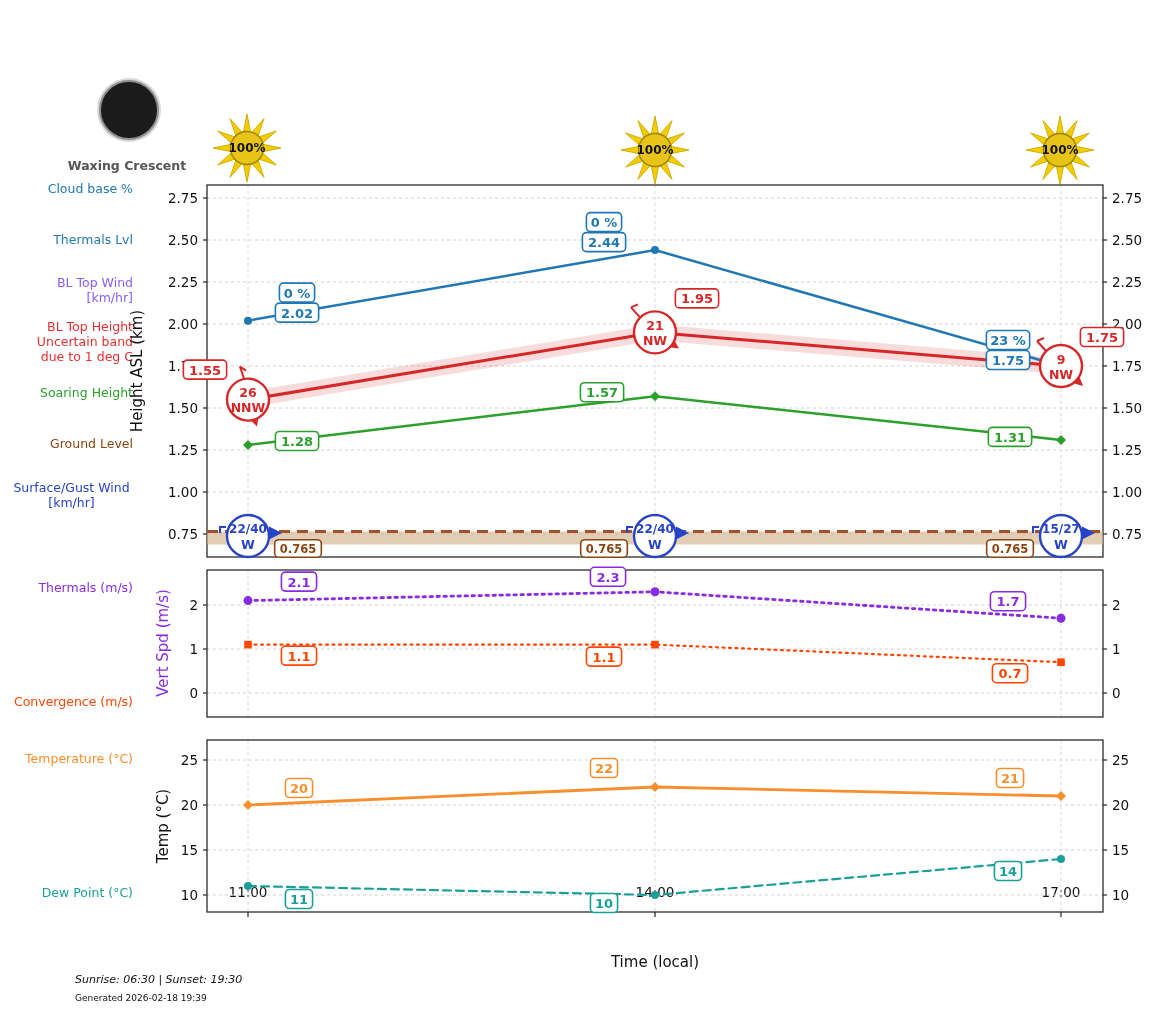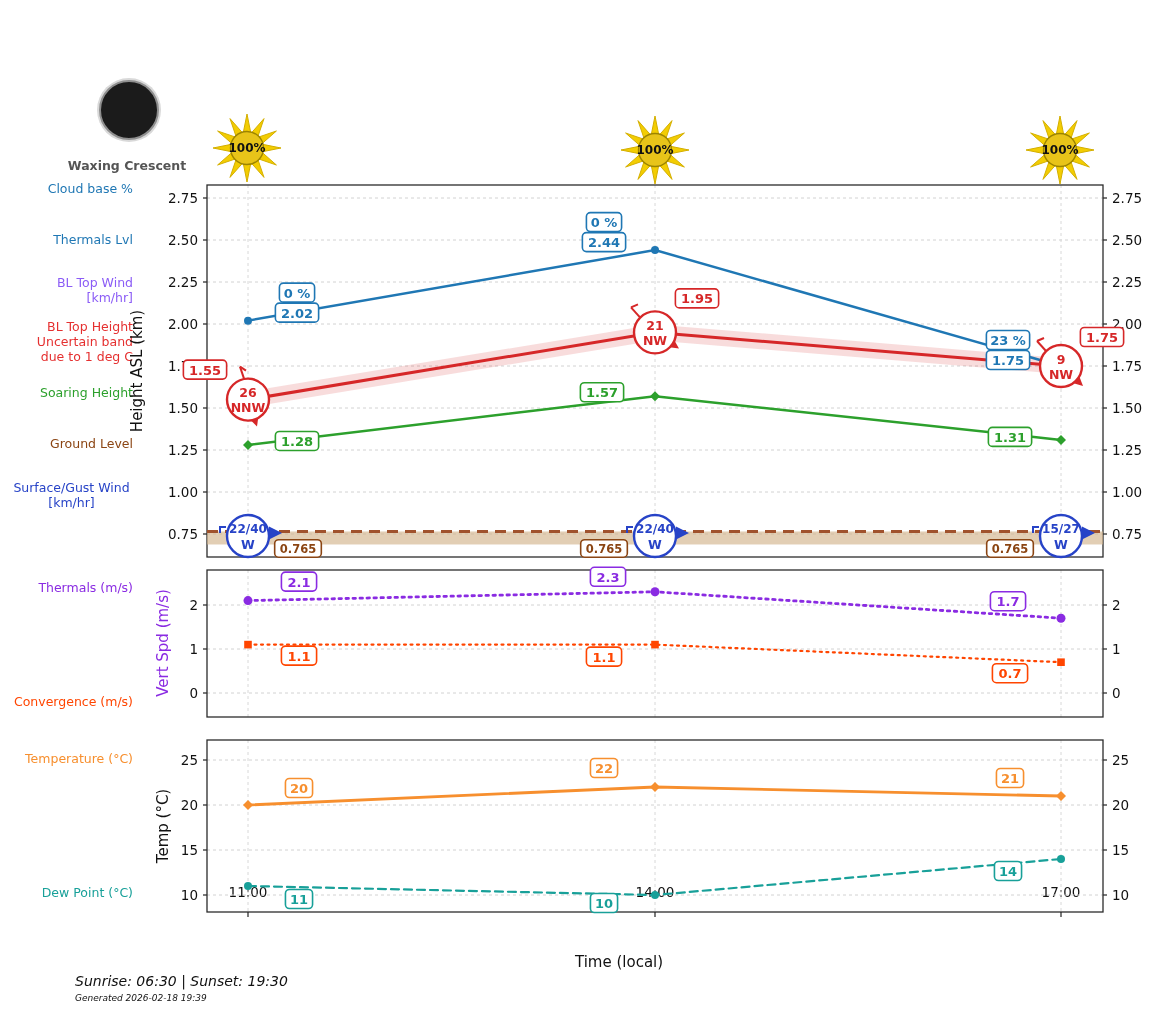--- a/index.html
+++ b/index.html
@@ -11,24 +11,24 @@
          font-size:10px;color:#222;}
   .moon{position:absolute;left:99px;top:80px;width:56px;height:56px;border-radius:50%;
         background:#1b1b1b;border:2px solid #8f8f8f;box-shadow:0 0 0 2px #d9d9d9;}
   .moon-label{position:absolute;left:37px;top:158px;width:180px;text-align:center;
         font-size:12.5px;font-weight:bold;color:#555;}
   .side-label{position:absolute;left:10px;width:123px;text-align:right;
         font-weight:normal;font-size:12.5px;line-height:15px;}
   .ylab{position:absolute;transform:translate(-50%,-50%) rotate(-90deg);
         font-size:15px;color:#111;white-space:nowrap;}
   .xtick{position:absolute;top:884px;width:60px;text-align:center;font-size:13.5px;color:#111;}
-  .xaxis-label{position:absolute;left:575px;top:953px;width:160px;text-align:left;
+  .xaxis-label{position:absolute;left:575px;top:953px;width:160px;text-align:center;
         font-size:15px;color:#111;}
-  .foot1{position:absolute;left:75px;top:973px;font-size:14px;font-style:italic;color:#111;}
-  .foot2{position:absolute;left:75px;top:993px;font-size:9px;font-style:italic;color:#111;}
+  .foot1{position:absolute;left:75px;top:973px;font-size:11px;font-style:italic;color:#111;}
+  .foot2{position:absolute;left:75px;top:993px;font-size:9px;color:#111;}
   svg{position:absolute;left:0;top:0;font-family:"DejaVu Sans",sans-serif;}
 </style>
 </head>
 <body>
 
 <div class="page">
 
 
   <div class="moon"></div>
   <div class="moon-label">Waxing Crescent</div>

